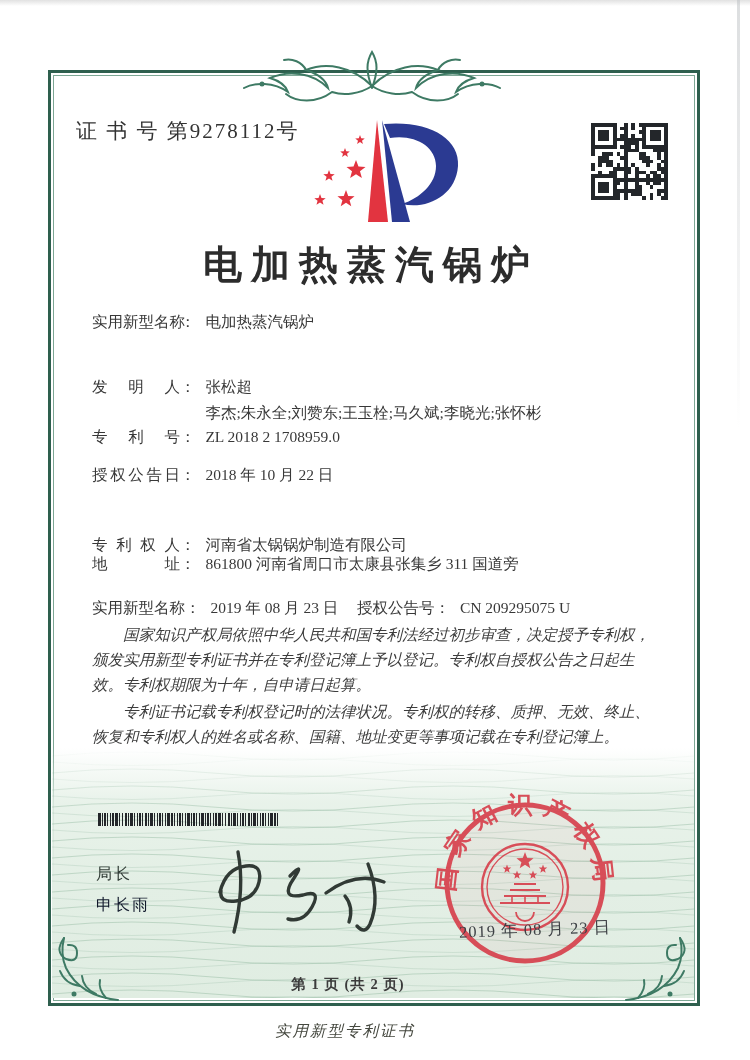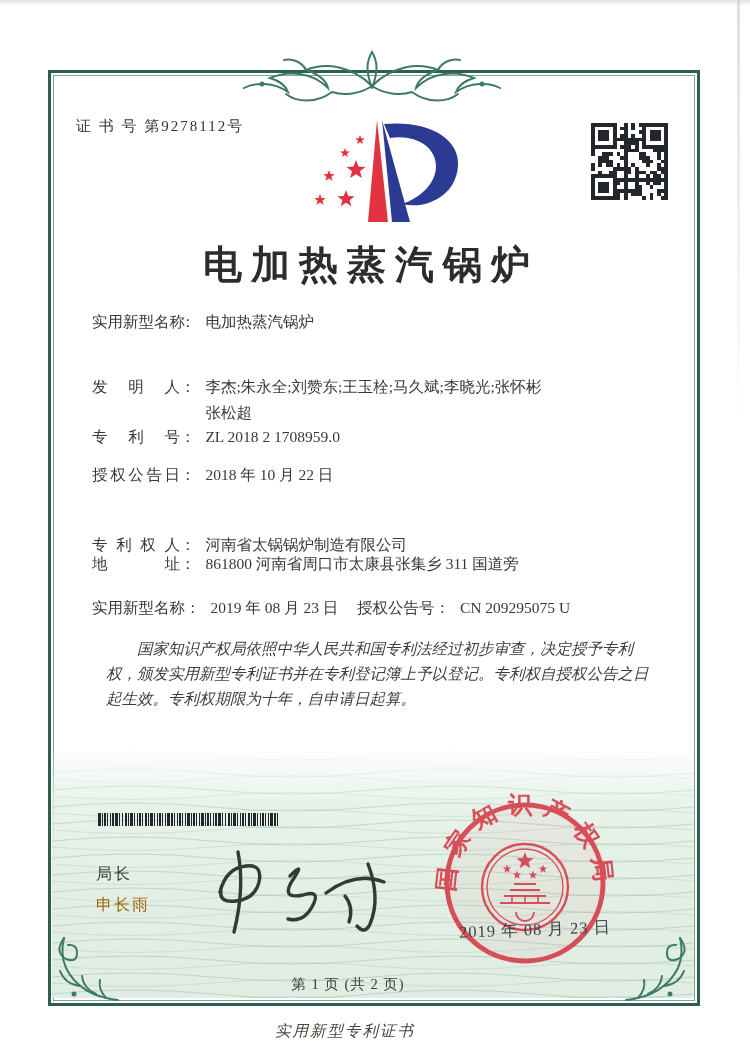--- a/index.html
+++ b/index.html
@@ -25,43 +25,43 @@
     z-index:1;}
   .green-zone svg{position:absolute;inset:0;width:100%;height:100%;
     -webkit-mask-image:linear-gradient(to bottom,transparent,black 25%);
     mask-image:linear-gradient(to bottom,transparent,black 25%);}
   
   .orn path,.orn circle{stroke:#3e7a64;stroke-width:2;fill:none;stroke-linecap:round;}
   .orn .dot{fill:#3e7a64;stroke:none;}
   .corner{position:absolute;width:78px;height:74px;z-index:2;}
   .corner.right{transform:scaleX(-1);}
   
-  .cert-no{left:76px;top:117px;font-size:15px;letter-spacing:2px;color:#333;z-index:2;}
+  .cert-no{left:76px;top:117px;font-size:21px;letter-spacing:2px;color:#333;z-index:2;}
   .title{left:48px;top:238px;width:646px;text-align:center;font-size:39px;
     letter-spacing:9px;color:#2c2c2c;font-weight:600;z-index:2;}
   .frow{position:absolute;left:92px;font-size:15.5px;line-height:26px;color:#383838;z-index:2;white-space:nowrap;}
   .flabel{display:inline-block;vertical-align:top;}
   .spread{display:inline-block;width:88px;text-align:justify;text-align-last:justify;}
   .colon{display:inline-block;}
   .fvalue{display:inline-block;vertical-align:top;margin-left:6px;}
   .paras{position:absolute;left:90px;top:620px;width:576px;z-index:2;
     font-size:15.5px;line-height:25px;color:#3d3d3d;font-style:italic;}
-  .paras p{margin:16px;text-indent:2em;}
+  .paras p{margin:2px;text-indent:2em;}
   .barcode{position:absolute;left:98px;top:813px;width:184px;height:13px;z-index:2;
     display:flex;align-items:stretch;}
   .barcode span{display:block;background:#23262a;}
   .director-title{left:96px;top:864px;font-size:16px;color:#2f3a34;z-index:2;letter-spacing:2px;}
-  .director-name{left:96px;top:895px;font-size:16px;color:#a16207;z-index:2;letter-spacing:2px;}
+  .director-name{left:96px;top:895px;font-size:16px;color:#0f172a;z-index:2;letter-spacing:2px;}
   .signature{left:192px;top:836px;width:220px;height:102px;z-index:2;}
   .signature path{stroke:#313a35;stroke-width:3.4;fill:none;stroke-linecap:round;stroke-linejoin:round;}
   .seal{left:430px;top:788px;width:190px;height:190px;z-index:3;opacity:.92;}
   .seal-date{left:459px;top:919px;font-size:16.5px;color:#3d4045;z-index:4;
     letter-spacing:1px;transform:rotate(-2deg);white-space:nowrap;}
   .page-info{left:48px;top:975px;width:600px;text-align:center;font-size:14.5px;
-    color:#3b3b3b;z-index:2;letter-spacing:1px;}
+    color:#3b3b3b;z-index:2;letter-spacing:1px;font-weight:bold;}
   .back-note{left:0;top:1021px;width:690px;text-align:center;font-size:15.5px;
     color:#45483f;font-style:italic;letter-spacing:2px;}
   .logo{left:298px;top:110px;width:176px;height:122px;z-index:2;}
   .qr{left:591px;top:123px;width:77px;height:77px;z-index:2;}
 </style>
 </head>
 <body>
 
 <div class="scan-top"></div>
 <div class="scan-right"></div>
@@ -405,22 +405,22 @@
 <div class="abs title">电加热蒸汽锅炉</div>
 
 <div class="frow" style="top:309px">
   <span class="flabel"><span class="spread">实用新型名称</span><span class="colon">：</span></span>
   <span class="fvalue">电加热蒸汽锅炉</span>
 </div>
 
 <div class="frow" style="top:374px">
   <span class="flabel"><span class="spread">发明人</span><span class="colon">：</span></span>
   <span class="fvalue">
+    <span style="display:block">张松超</span>
     <span style="display:block">李杰;朱永全;刘赞东;王玉栓;马久斌;李晓光;张怀彬</span>
-    <span style="display:block">张松超</span>
   </span>
 </div>
 
 <div class="frow" style="top:424px">
   <span class="flabel"><span class="spread">专利号</span><span class="colon">：</span></span>
   <span class="fvalue">ZL 2018 2 1708959.0</span>
 </div>
 
 <div class="frow" style="top:462px">
   <span class="flabel"><span class="spread">授权公告日</span><span class="colon">：</span></span>
@@ -441,20 +441,21 @@
   <span class="flabel"><span>实用新型名称</span><span class="colon">：</span></span>
   <span class="fvalue">2019 年 08 月 23 日</span>
 </div>
 <div class="frow" style="top:595px;left:357px">
   <span class="flabel"><span>授权公告号</span><span class="colon">：</span></span>
   <span class="fvalue">CN 209295075 U</span>
 </div>
 
 <div class="paras">
   <p>国家知识产权局依照中华人民共和国专利法经过初步审查，决定授予专利权，颁发实用新型专利证书并在专利登记簿上予以登记。专利权自授权公告之日起生效。专利权期限为十年，自申请日起算。</p>
+  <p>专利证书记载专利权登记时的法律状况。专利权的转移、质押、无效、终止、恢复和专利权人的姓名或名称、国籍、地址变更等事项记载在专利登记簿上。</p>
 </div>
 
 <div class="barcode">
     <span style="width: 3px; margin-right: 1px;"></span>
     <span style="width: 1px; margin-right: 1px;"></span>
     <span style="width: 2px; margin-right: 1px;"></span>
     <span style="width: 1px; margin-right: 2px;"></span>
     <span style="width: 1px; margin-right: 1px;"></span>
     <span style="width: 2px; margin-right: 1px;"></span>
     <span style="width: 3px; margin-right: 1px;"></span>

